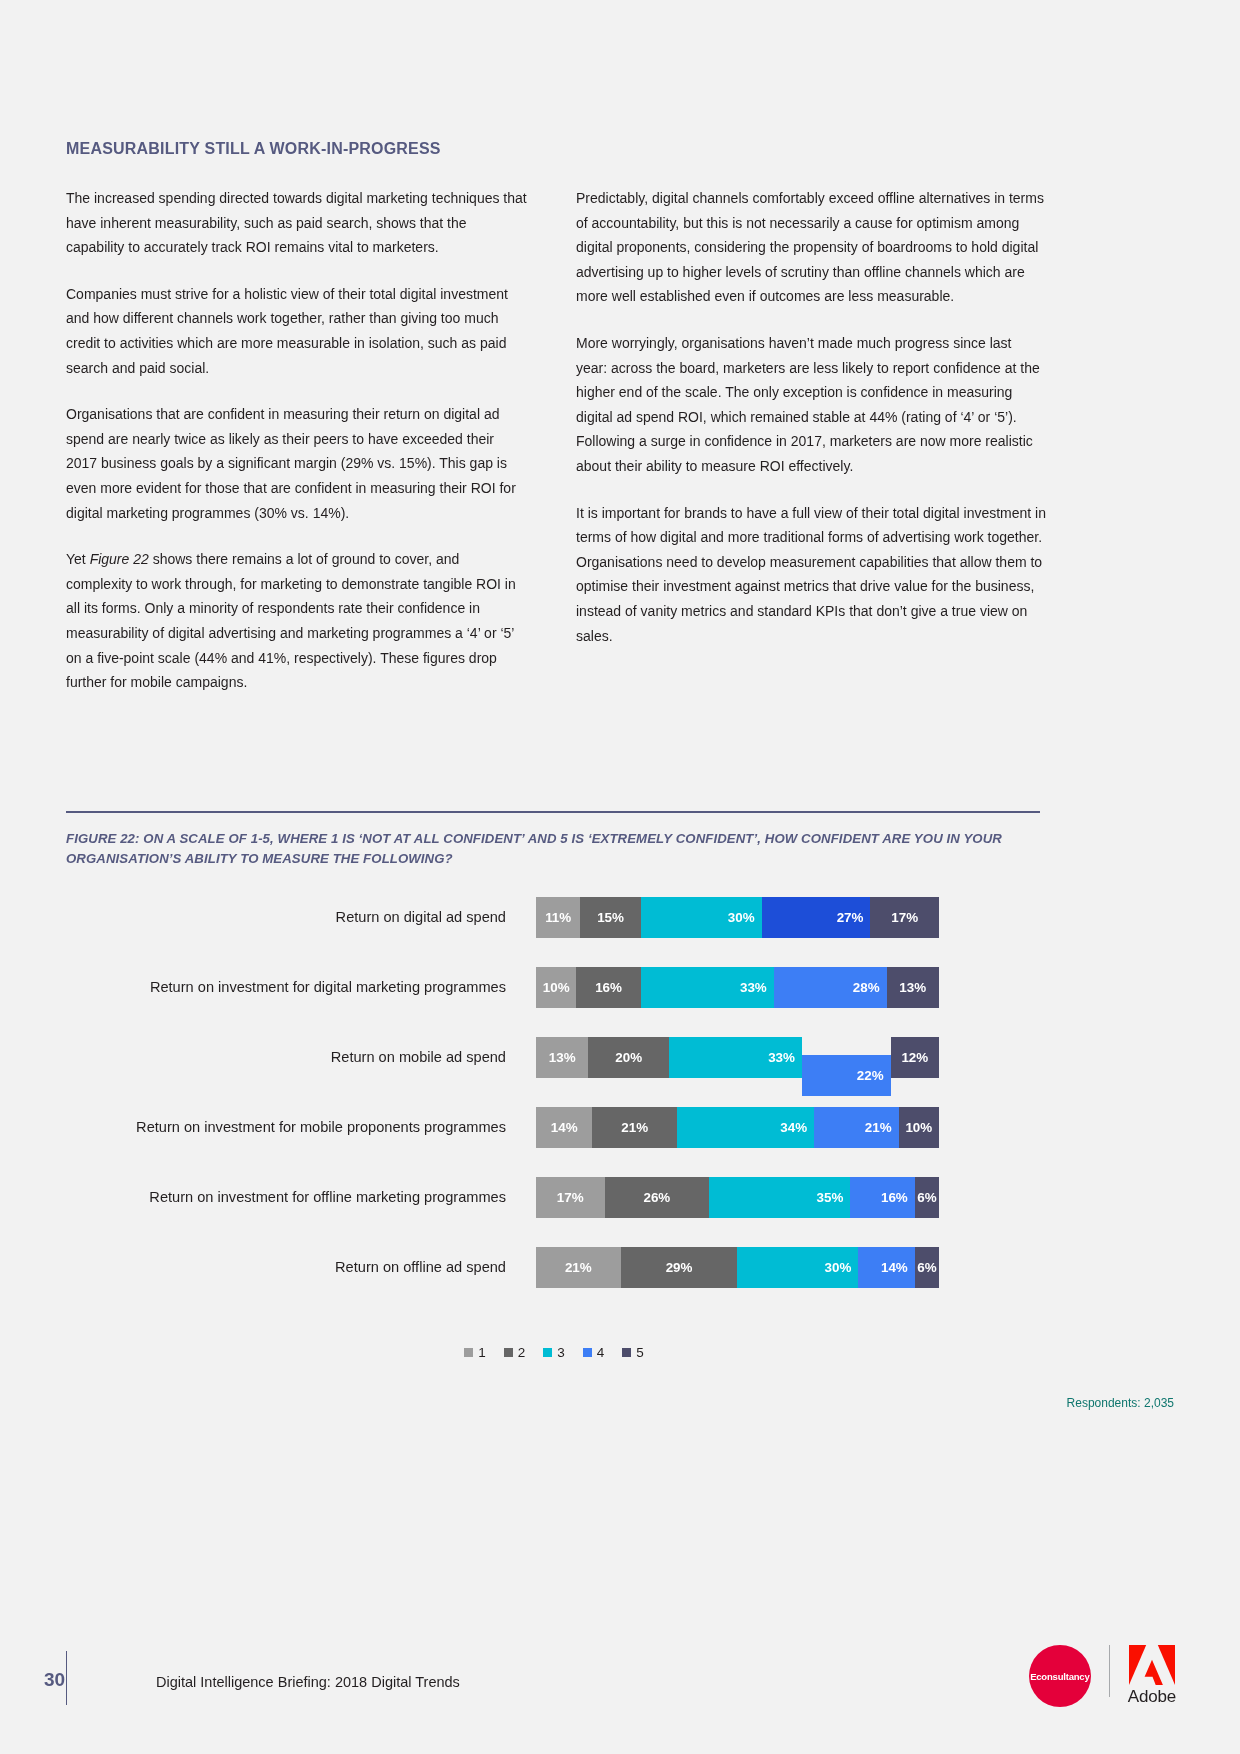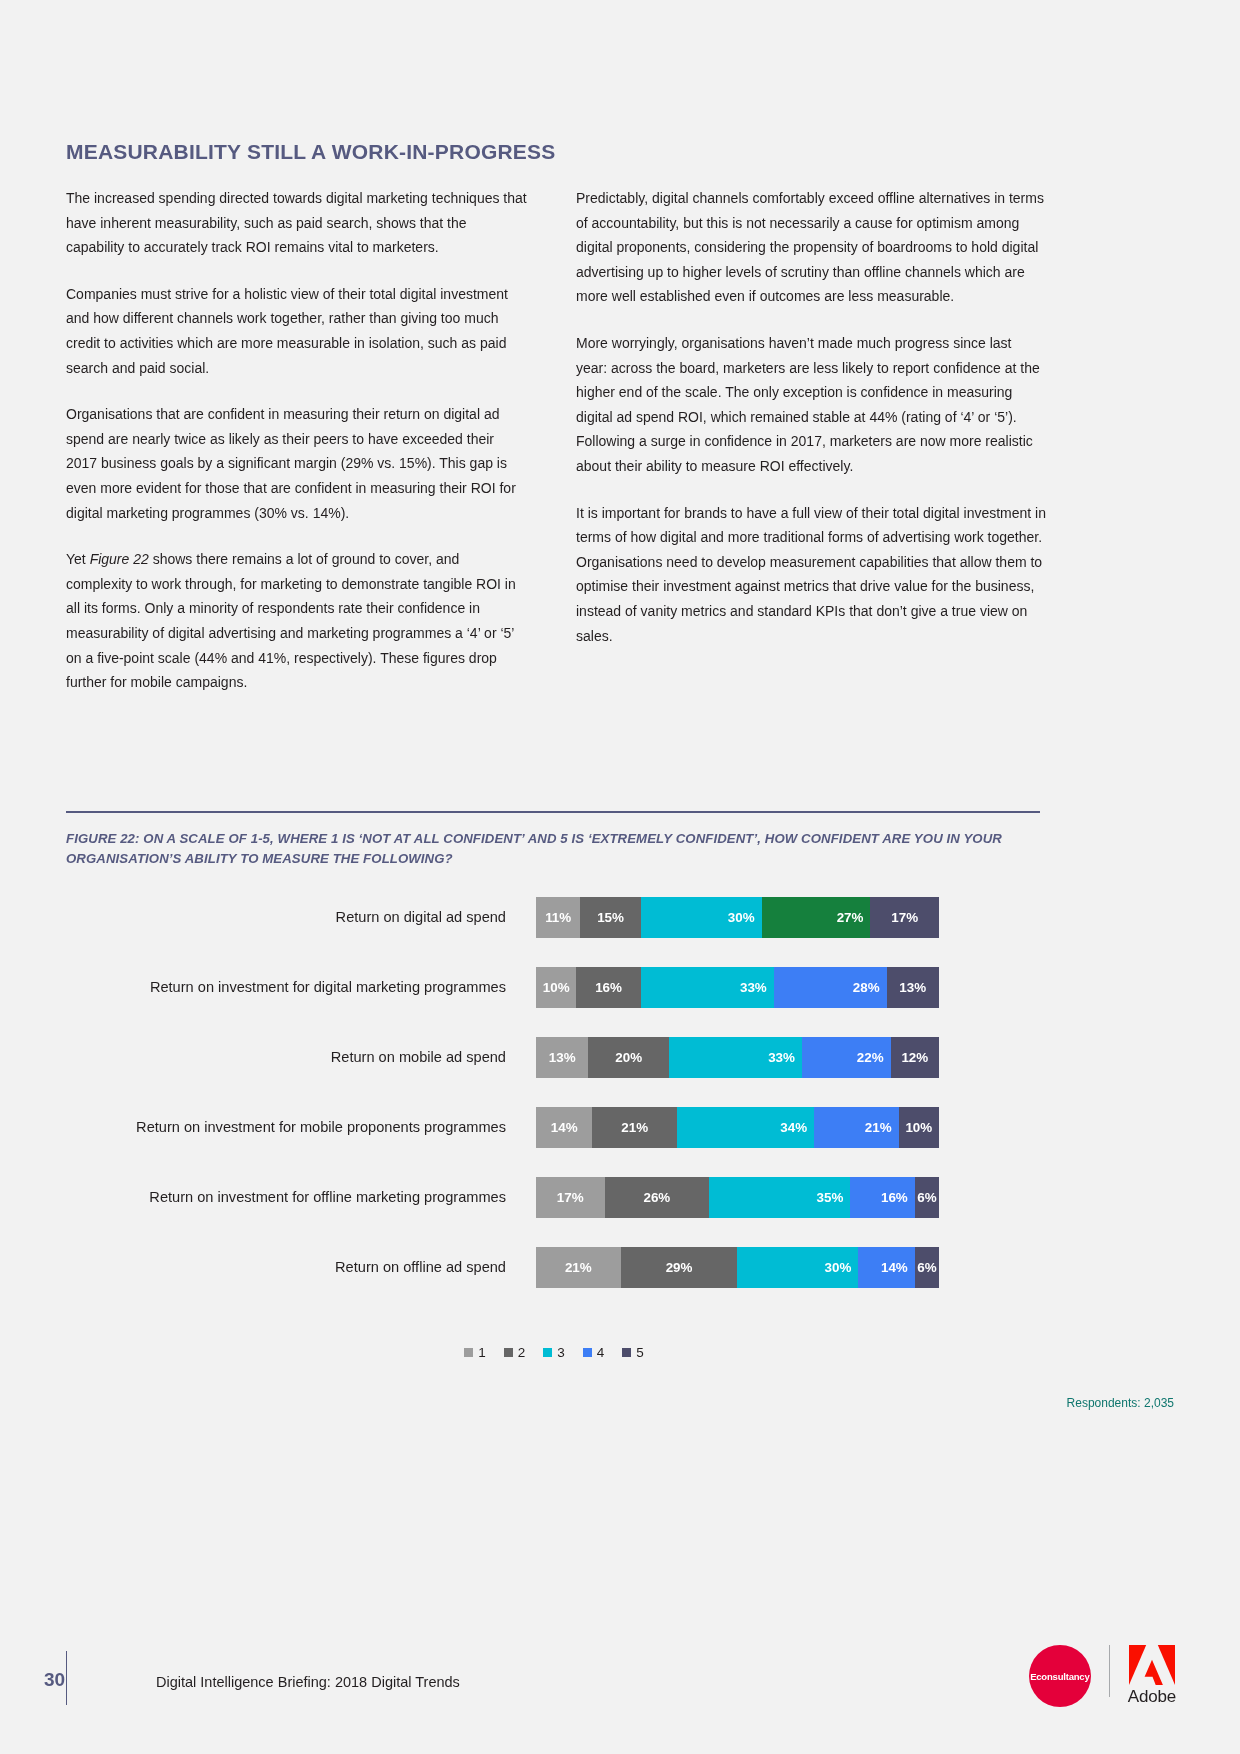--- a/index.html
+++ b/index.html
@@ -9,21 +9,21 @@
     font-family:"Liberation Sans",sans-serif;
     color:#231f20;
     position:relative;
     overflow:hidden;
   }
   .page{position:absolute;inset:0;}
 
   
   .section-title{
     position:absolute;left:66px;top:140px;width:980px;
-    font-size:21px;font-weight:bold;letter-spacing:.2px;
+    font-size:16px;font-weight:bold;letter-spacing:.2px;
     color:#565a80;
   }
 
   
   .col{position:absolute;top:186px;font-size:14px;line-height:24.6px;color:#231f20;}
   .col.left{left:66px;width:462px;}
   .col.right{left:576px;width:470px;}
   .col p{margin:0 0 22px 0;}
   .col p:last-child{margin-bottom:0;}
   .col em{font-style:italic;}
@@ -118,41 +118,41 @@
   <div class="fig-caption">FIGURE 22: ON A SCALE OF 1-5, WHERE 1 IS ‘NOT AT ALL CONFIDENT’ AND 5 IS ‘EXTREMELY CONFIDENT’, HOW CONFIDENT ARE YOU IN YOUR ORGANISATION’S ABILITY TO MEASURE THE FOLLOWING?</div>
 
   <div class="chart">
     <div id="chart-rows">
         <div class="row">
           <div class="row-label">Return on digital ad spend</div>
           <div class="bar">
             <div class="seg s1" style="background: rgb(157, 157, 157); flex: 0 0 11%;">11%</div>
             <div class="seg s2" style="background: rgb(102, 102, 102); flex: 0 0 15%;">15%</div>
             <div class="seg s3" style="background: rgb(0, 188, 212); flex: 0 0 30%;">30%</div>
-            <div class="seg s4" style="background: #15803d; flex: 0 0 27%;">27%</div>
+            <div class="seg s4" style="background: #1d4ed8; flex: 0 0 27%;">27%</div>
             <div class="seg s5" style="background: rgb(77, 77, 107); flex: 0 0 17%;">17%</div>
           </div>
         </div>
         <div class="row">
           <div class="row-label">Return on investment for digital marketing programmes</div>
           <div class="bar">
             <div class="seg s1" style="background: rgb(157, 157, 157); flex: 0 0 10%;">10%</div>
             <div class="seg s2" style="background: rgb(102, 102, 102); flex: 0 0 16%;">16%</div>
             <div class="seg s3" style="background: rgb(0, 188, 212); flex: 0 0 33%;">33%</div>
             <div class="seg s4" style="background: rgb(61, 126, 245); flex: 0 0 28%;">28%</div>
             <div class="seg s5" style="background: rgb(77, 77, 107); flex: 0 0 13%;">13%</div>
           </div>
         </div>
         <div class="row">
           <div class="row-label">Return on mobile ad spend</div>
           <div class="bar">
             <div class="seg s1" style="background: rgb(157, 157, 157); flex: 0 0 13%;">13%</div>
             <div class="seg s2" style="background: rgb(102, 102, 102); flex: 0 0 20%;">20%</div>
             <div class="seg s3" style="background: rgb(0, 188, 212); flex: 0 0 33%;">33%</div>
-            <div class="seg s4" style="background: rgb(61, 126, 245); flex: 0 0 22%;">22%</div>
+            <div class="seg s4" style="background: rgb(61, 126, 245); flex: 0 0 22%; margin-top: 18px;">22%</div>
             <div class="seg s5" style="background: rgb(77, 77, 107); flex: 0 0 12%; text-align: center;">12%</div>
           </div>
         </div>
         <div class="row">
           <div class="row-label">Return on investment for mobile proponents programmes</div>
           <div class="bar">
             <div class="seg s1" style="background: rgb(157, 157, 157); flex: 0 0 14%;">14%</div>
             <div class="seg s2" style="background: rgb(102, 102, 102); flex: 0 0 21%;">21%</div>
             <div class="seg s3" style="background: rgb(0, 188, 212); flex: 0 0 34%;">34%</div>
             <div class="seg s4" style="background: rgb(61, 126, 245); flex: 0 0 21%;">21%</div>

